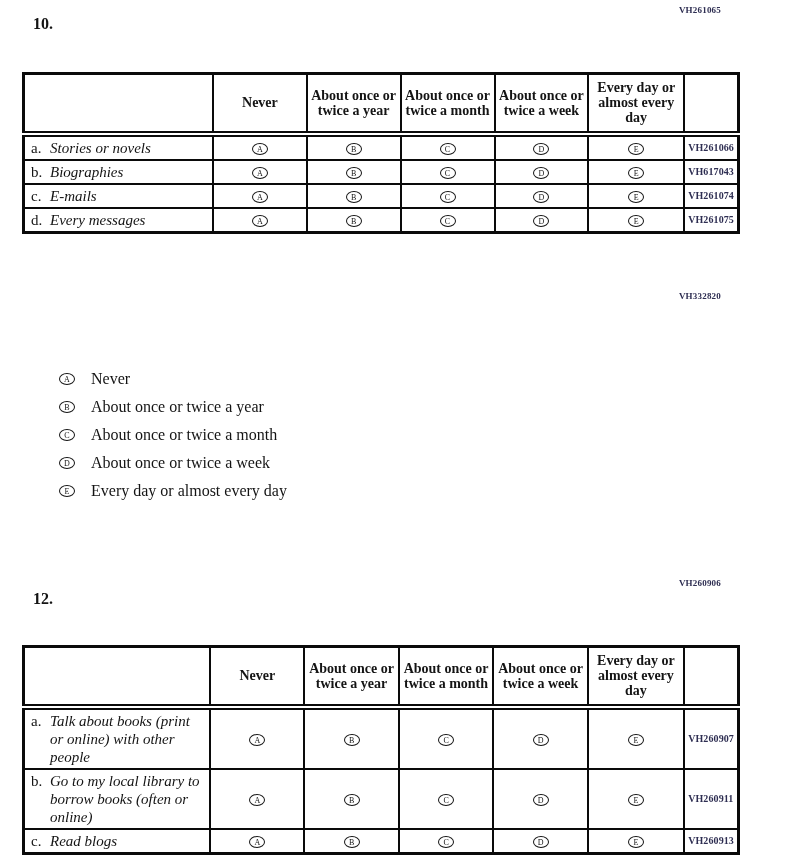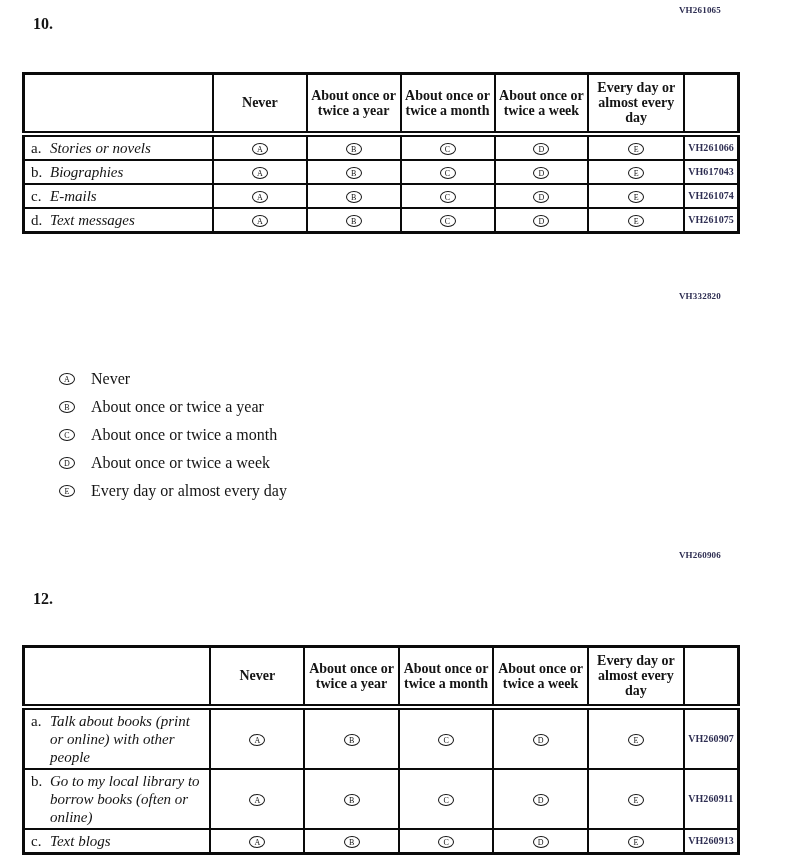--- a/index.html
+++ b/index.html
@@ -44,21 +44,21 @@
   .item-text { flex:1;font-style:italic; }
   .qtable td.bubble-cell { text-align:center; height:23px; }
   .qtable td.code-cell {
     font-size:10px; font-weight:bold; color:var(--code-color);
     text-align:left; padding-left:3px; letter-spacing:0.1px;
   }
   #q10-table { top:72px; }
   #q12-table { top:645px; }
   #q10-code { top:5px; }
   #q11-code { top:291px;margin-left:16px; }
-  #q12-code { top:550px; }
+  #q12-code { top:578px; }
   #q10-question { top:14px; width:700px; }
   #q11-question { top:317px; width:640px; }
   #q12-question { top:589px; width:720px;align-items:flex-end; }
 </style>
 </head>
 <body>
 
 <div id="page">
 
   <div id="q10-code" class="q-code">VH261065</div>
@@ -128,21 +128,21 @@
         <td class="bubble-cell"><span class="bubble">B</span></td>
         <td class="bubble-cell"><span class="bubble">C</span></td>
         <td class="bubble-cell"><span class="bubble">D</span></td>
         <td class="bubble-cell"><span class="bubble">E</span></td>
         <td class="code-cell">VH261074</td>
       </tr>
       <tr>
         <td class="item-cell">
             <span class="item-inner">
               <span class="item-letter">d.</span>
-              <span class="item-text">Text messages</span>
+              <span class="item-text">Every messages</span>
             </span>
           </td>
         <td class="bubble-cell"><span class="bubble">A</span></td>
         <td class="bubble-cell"><span class="bubble">B</span></td>
         <td class="bubble-cell"><span class="bubble">C</span></td>
         <td class="bubble-cell"><span class="bubble">D</span></td>
         <td class="bubble-cell"><span class="bubble">E</span></td>
         <td class="code-cell">VH261075</td>
       </tr>
     </tbody>
@@ -227,21 +227,21 @@
         <td class="bubble-cell"><span class="bubble">B</span></td>
         <td class="bubble-cell"><span class="bubble">C</span></td>
         <td class="bubble-cell"><span class="bubble">D</span></td>
         <td class="bubble-cell"><span class="bubble">E</span></td>
         <td class="code-cell">VH260911</td>
       </tr>
       <tr>
         <td class="item-cell">
             <span class="item-inner">
               <span class="item-letter">c.</span>
-              <span class="item-text">Text blogs</span>
+              <span class="item-text">Read blogs</span>
             </span>
           </td>
         <td class="bubble-cell"><span class="bubble">A</span></td>
         <td class="bubble-cell"><span class="bubble">B</span></td>
         <td class="bubble-cell"><span class="bubble">C</span></td>
         <td class="bubble-cell"><span class="bubble">D</span></td>
         <td class="bubble-cell"><span class="bubble">E</span></td>
         <td class="code-cell">VH260913</td>
       </tr>
     </tbody>

